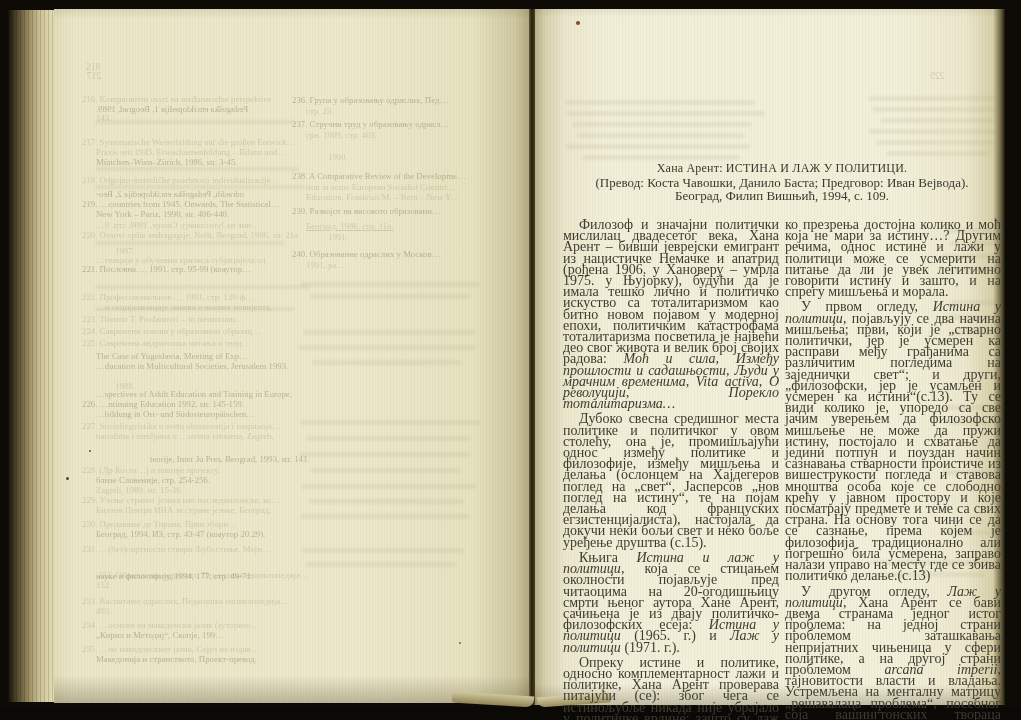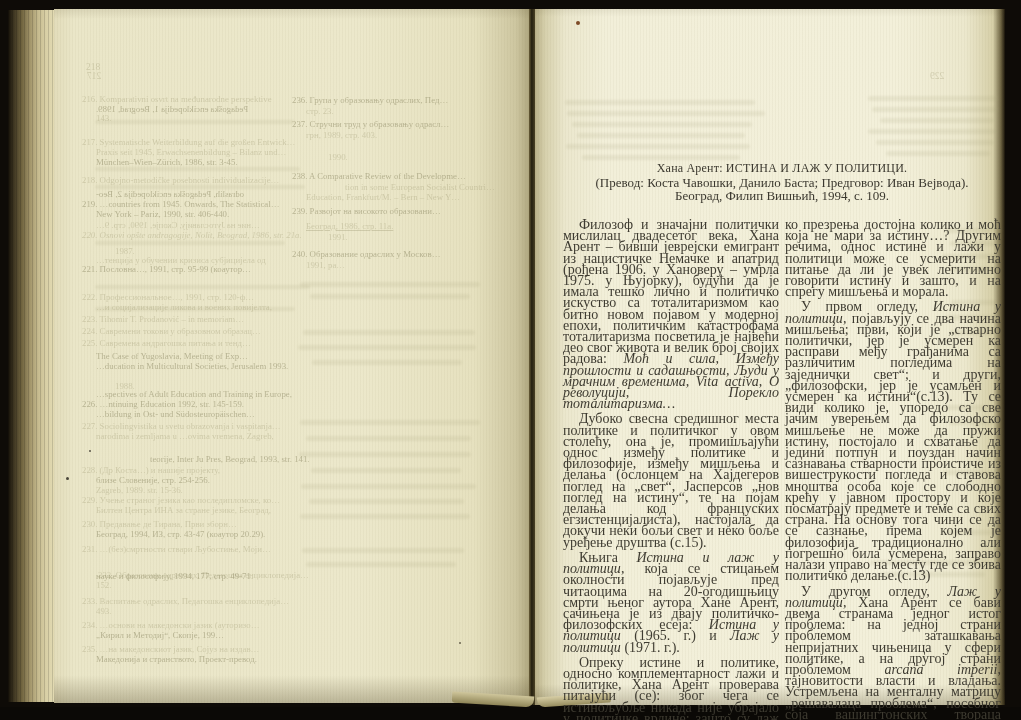--- a/index.html
+++ b/index.html
@@ -68,21 +68,21 @@
       <div class="ghost-line strong mirror" style="left: 96px; top: 105px;">Pedagoška enciklopedija 1, Beograd, 1989.</div>
       <div class="ghost-line" style="left: 96px; top: 114px;">143.</div>
       <div class="ghost-line" style="left: 82px; top: 138px;">217. Systematische Weiterbildung auf die großen Entwick…</div>
       <div class="ghost-line" style="left: 96px; top: 148px;">Praxis seit 1945, Erwachsenenbildung – Bilanz und…</div>
       <div class="ghost-line strong" style="left: 96px; top: 158px;">München–Wien–Zürich, 1986, str. 3-45.</div>
       <div class="ghost-line" style="left: 82px; top: 176px;">218. Odgojno-metodičke posebnosti individualizacije…</div>
       <div class="ghost-line strong mirror" style="left: 96px; top: 190px;">odraslih, Pedagoška enciklopedija 2, Beo-</div>
       <div class="ghost-line strong" style="left: 82px; top: 200px;">219. …countries from 1945. Onwards, The Statistical…</div>
       <div class="ghost-line strong" style="left: 96px; top: 210px;">New York – Pariz, 1990, str. 406-440.</div>
       <div class="ghost-line mirror" style="left: 96px; top: 221px;">…ние на Југославију, Скопје, 1990, стр. 9…</div>
-      <div class="ghost-line" style="left: 82px; top: 231px; font-style: italic;">220. Osnovi opšte andragogije, Nolit, Beograd, 1986, str. 21a.</div>
+      <div class="ghost-line" style="left: 82px; top: 231px;">220. Osnovi opšte andragogije, Nolit, Beograd, 1986, str. 21a.</div>
       <div class="ghost-line" style="left: 115px; top: 247px;">1987.</div>
       <div class="ghost-line" style="left: 96px; top: 256px;">…тенција у обучении кризиса субјицијела од</div>
       <div class="ghost-line strong" style="left: 82px; top: 265px;">221. Пословна…, 1991, стр. 95-99 (коаутор…</div>
       <div class="ghost-line" style="left: 82px; top: 293px;">222. Профессиональное…, 1991, стр. 120-ф…</div>
       <div class="ghost-line" style="left: 96px; top: 303px;">…и социјализације ликова и воених повијелта,</div>
       <div class="ghost-line" style="left: 82px; top: 315px;">223. Tihomir T. Prodanović – in memoriam…</div>
       <div class="ghost-line" style="left: 82px; top: 327px;">224. Савремени токови у образовном образац…</div>
       <div class="ghost-line" style="left: 82px; top: 339px;">225. Савремена андрагошка питања и тенд…</div>
       <div class="ghost-line strong" style="left: 96px; top: 352px;">The Case of Yugoslavia, Meeting of Exp…</div>
       <div class="ghost-line strong" style="left: 96px; top: 362px;">…ducation in Multicultural Societies, Jerusalem 1993.</div>
@@ -109,21 +109,21 @@
       <div class="ghost-line" style="left: 82px; top: 621px;">234. …основи на македонски јазик (ауторизо…</div>
       <div class="ghost-line strong" style="left: 96px; top: 631px; text-align: right;">„Кирил и Методиј“, Скопје, 199…</div>
       <div class="ghost-line" style="left: 82px; top: 645px;">235. …на македонскиот јазик, Сојуз на издав…</div>
       <div class="ghost-line strong" style="left: 96px; top: 655px;">Македонија и странството, Проект-превод.</div>
       <div class="ghost-line strong" style="left: 292px; top: 96px;">236. Група у образовању одраслих, Пед…</div>
       <div class="ghost-line" style="left: 306px; top: 107px;">стр. 23.</div>
       <div class="ghost-line strong" style="left: 292px; top: 120px;">237. Стручни труд у образовању одрасл…</div>
       <div class="ghost-line" style="left: 306px; top: 131px;">грн, 1989, стр. 403.</div>
       <div class="ghost-line" style="left: 328px; top: 153px;">1990.</div>
       <div class="ghost-line strong" style="left: 292px; top: 172px;">238. A Comparative Review of the Developme…</div>
-      <div class="ghost-line" style="left: 306px; top: 183px; margin-left: 39px;">tion in some European Socialist Countri…</div>
+      <div class="ghost-line" style="left: 306px; top: 183px;">tion in some European Socialist Countri…</div>
       <div class="ghost-line" style="left: 306px; top: 193px;">Education, Frankfurt/M. – Bern – New Y…</div>
       <div class="ghost-line strong" style="left: 292px; top: 207px;">239. Развојот на високото образовани…</div>
       <div class="ghost-line" style="left: 306px; top: 222px; text-decoration: underline;">Београд, 1986, стр. 11а.</div>
       <div class="ghost-line" style="left: 328px; top: 233px;">1991.</div>
       <div class="ghost-line strong" style="left: 292px; top: 250px;">240. Образование одраслих у Москов…</div>
       <div class="ghost-line" style="left: 306px; top: 261px;">1991, ра…</div>
       <div class="ghost-bar" style="left: 300px; top: 282px; width: 180px; height: 5px;"></div>
       <div class="ghost-bar" style="left: 310px; top: 294px; width: 160px; height: 5px;"></div>
       <div class="ghost-bar" style="left: 303px; top: 330px; width: 172px; height: 5px;"></div>
       <div class="ghost-bar" style="left: 298px; top: 345px; width: 178px; height: 5px;"></div>

